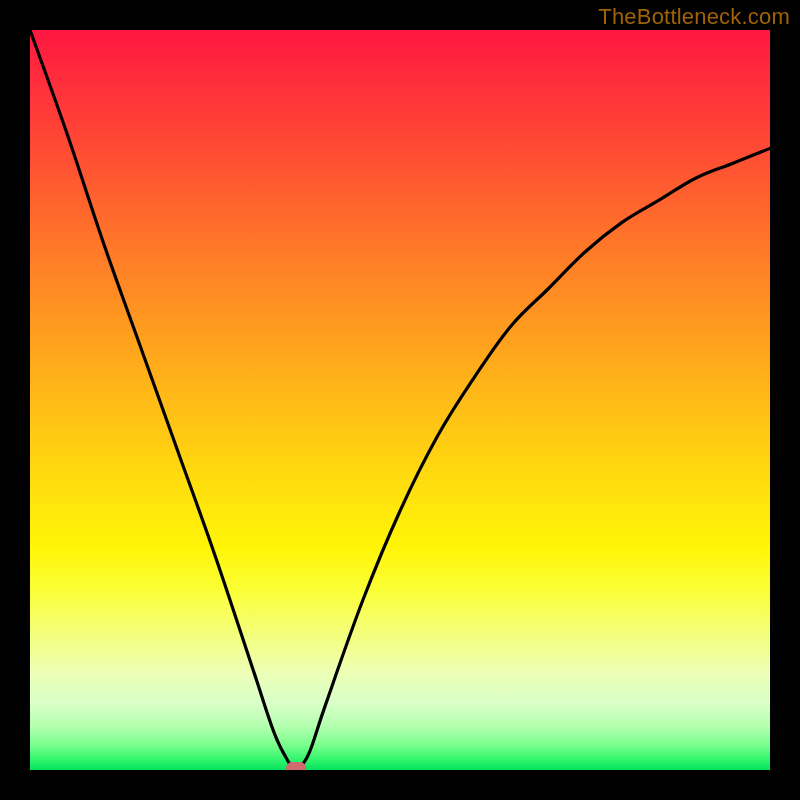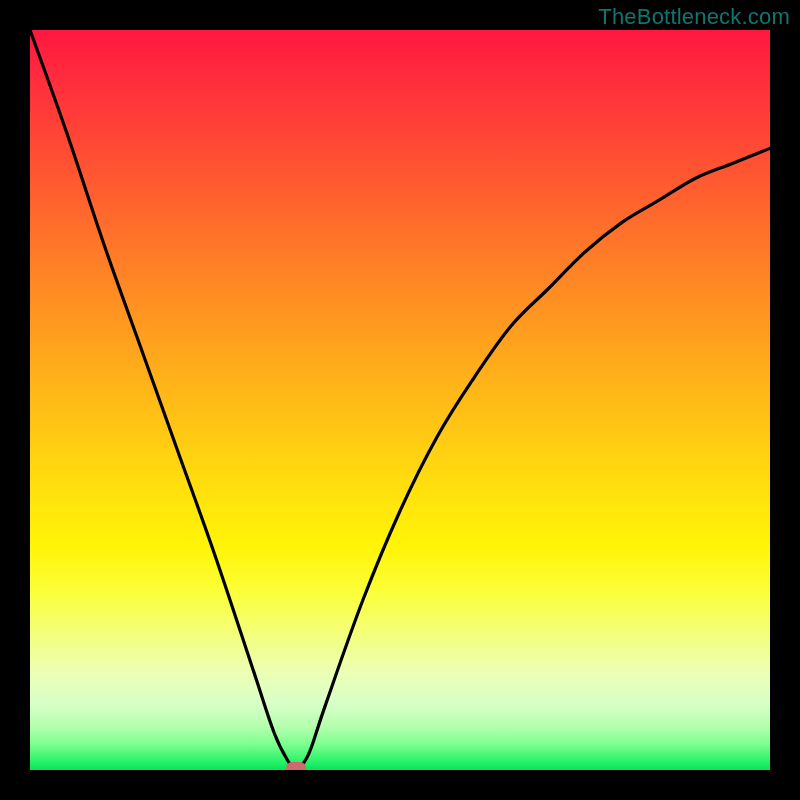--- a/index.html
+++ b/index.html
@@ -55,21 +55,21 @@
     width: 20px;
     height: 12px;
     border-radius: 6px / 6px;
     background: #cf6b6f;
     transform: translate(-50%, -50%);
   }
   .watermark {
     position: absolute;
     top: 4px;
     right: 10px;
-    color: #0f766e;
+    color: #a16207;
     font-size: 22px;
     font-weight: 500;
     letter-spacing: 0.2px;
     user-select: none;
   }
 </style>
 </head>
 <body>
 
 <div class="watermark">TheBottleneck.com</div>

